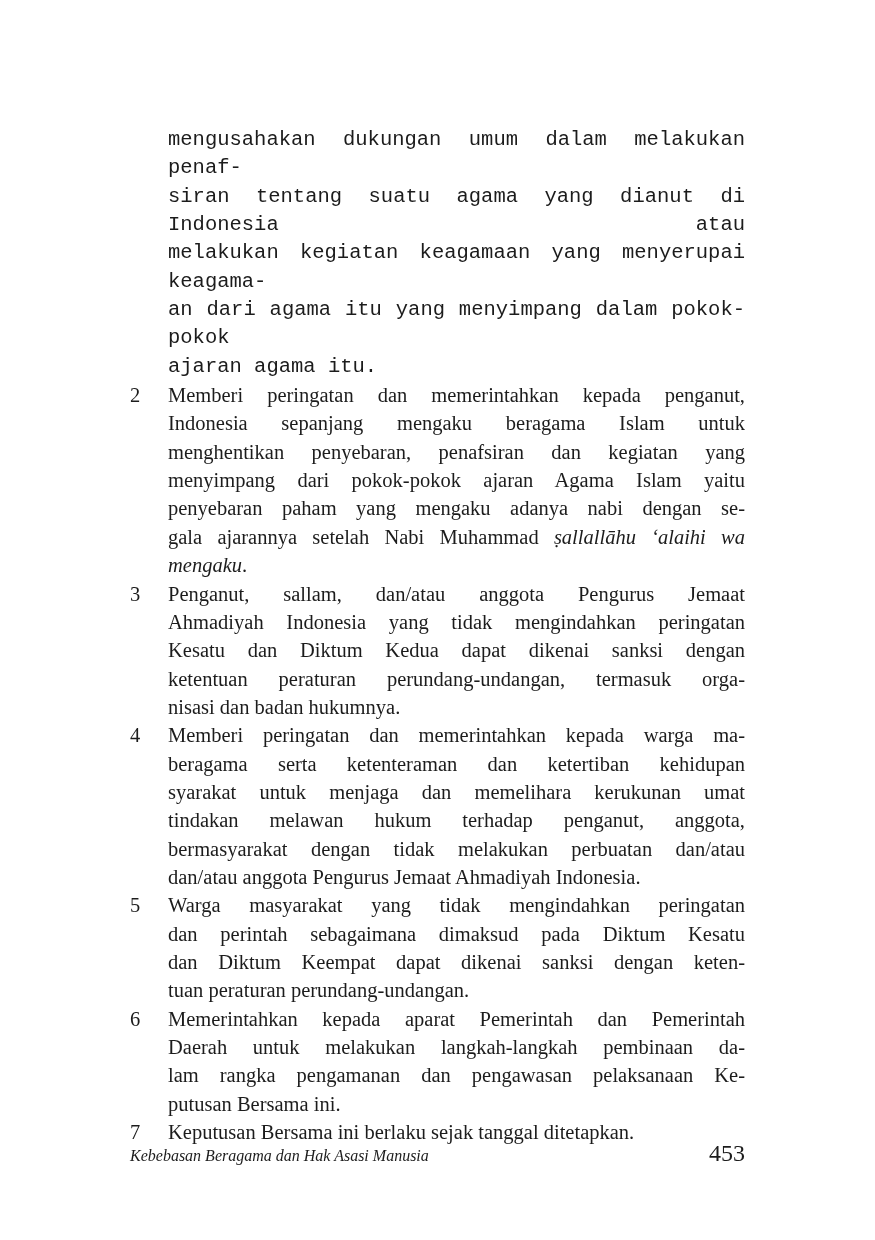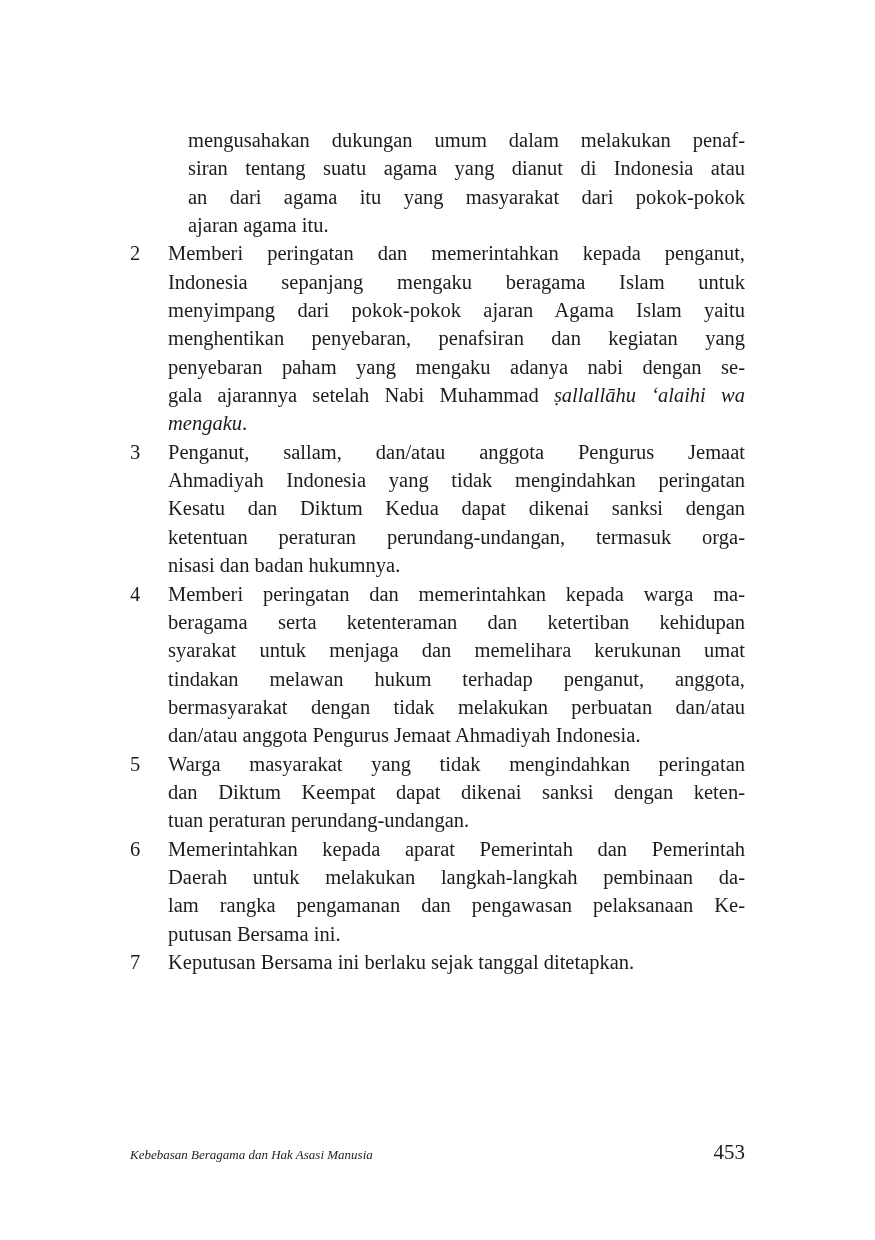--- a/index.html
+++ b/index.html
@@ -22,21 +22,22 @@
   }
   .content {
     position: absolute;
     left: 130px;
     top: 126px;
     width: 615px;
     font-size: 20.5px;
     line-height: 28.35px;
   }
   .cont-para {
-    margin-left: 58px;
+    margin-left: 38px;
+    font-family: Liberation Mono, monospace;
   }
   .list-item {
     display: flex;
     align-items: flex-start;
   }
   .item-num {
     width: 38px;
     flex: 0 0 38px;
   }
   .item-lines {
@@ -56,46 +57,47 @@
     position: absolute;
     left: 130px;
     top: 1140px;
     width: 615px;
     display: flex;
     justify-content: space-between;
     align-items: baseline;
   }
   .footer-title {
     font-style: italic;
-    font-size: 13px;
+    font-size: 16px;
   }
   .footer-page {
-    font-size: 21px;
+    font-size: 24px;
   }
 </style>
 </head>
 <body>
 
 <div class="page">
   <div class="content">
 
     <div class="cont-para">
         <div class="tline">mengusahakan dukungan umum dalam melakukan penaf-</div>
         <div class="tline">siran tentang suatu agama yang dianut di Indonesia atau</div>
-        <div class="tline">an dari agama itu yang masyarakat dari pokok-pokok</div>
+        <div class="tline">melakukan kegiatan keagamaan yang menyerupai keagama-</div>
+        <div class="tline">an dari agama itu yang menyimpang dalam pokok-pokok</div>
         <div class="tline last">ajaran agama itu.</div>
       </div>
 
     <div class="list-item">
       <div class="item-num">2</div>
       <div class="item-lines">
           <div class="tline">Memberi peringatan dan memerintahkan kepada penganut,</div>
           <div class="tline">Indonesia sepanjang mengaku beragama Islam untuk</div>
+          <div class="tline">menghentikan penyebaran, penafsiran dan kegiatan yang</div>
           <div class="tline">menyimpang dari pokok-pokok ajaran Agama Islam yaitu</div>
-          <div class="tline">menghentikan penyebaran, penafsiran dan kegiatan yang</div>
           <div class="tline">penyebaran paham yang mengaku adanya nabi dengan se-</div>
           <div class="tline">gala ajarannya setelah Nabi Muhammad <i>ṣallallāhu ‘alaihi wa</i></div>
           <div class="tline last"><i>mengaku</i>.</div>
         </div>
     </div>
 
     <div class="list-item">
       <div class="item-num">3</div>
       <div class="item-lines">
           <div class="tline">Penganut, sallam, dan/atau anggota Pengurus Jemaat</div>
@@ -115,20 +117,21 @@
           <div class="tline">tindakan melawan hukum terhadap penganut, anggota,</div>
           <div class="tline">bermasyarakat dengan tidak melakukan perbuatan dan/atau</div>
           <div class="tline last">dan/atau anggota Pengurus Jemaat Ahmadiyah Indonesia.</div>
         </div>
     </div>
 
     <div class="list-item">
       <div class="item-num">5</div>
       <div class="item-lines">
           <div class="tline">Warga masyarakat yang tidak mengindahkan peringatan</div>
+          <div class="tline">dan perintah sebagaimana dimaksud pada Diktum Kesatu</div>
           <div class="tline">dan Diktum Keempat dapat dikenai sanksi dengan keten-</div>
           <div class="tline last">tuan peraturan perundang-undangan.</div>
         </div>
     </div>
 
     <div class="list-item">
       <div class="item-num">6</div>
       <div class="item-lines">
           <div class="tline">Memerintahkan kepada aparat Pemerintah dan Pemerintah</div>
           <div class="tline">Daerah untuk melakukan langkah-langkah pembinaan da-</div>

